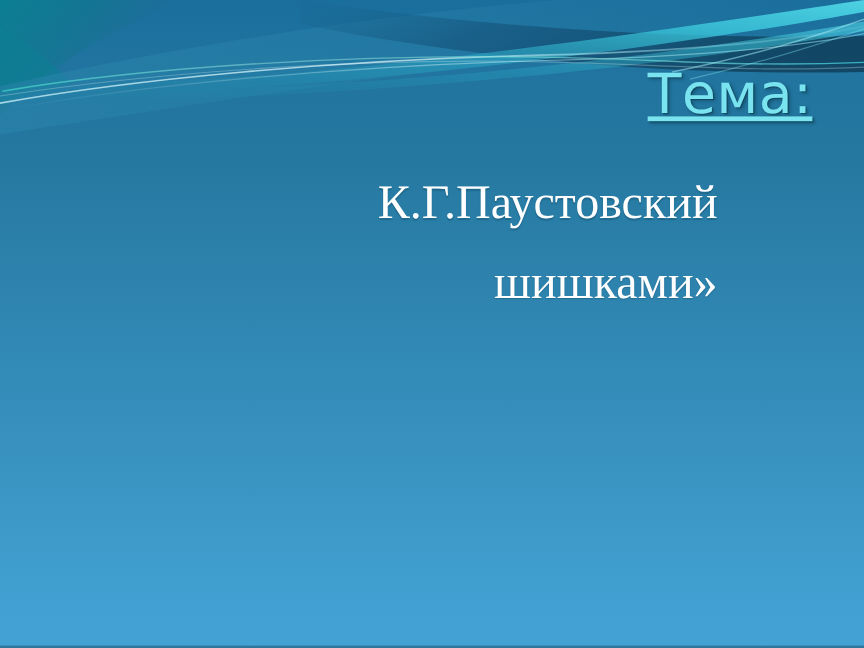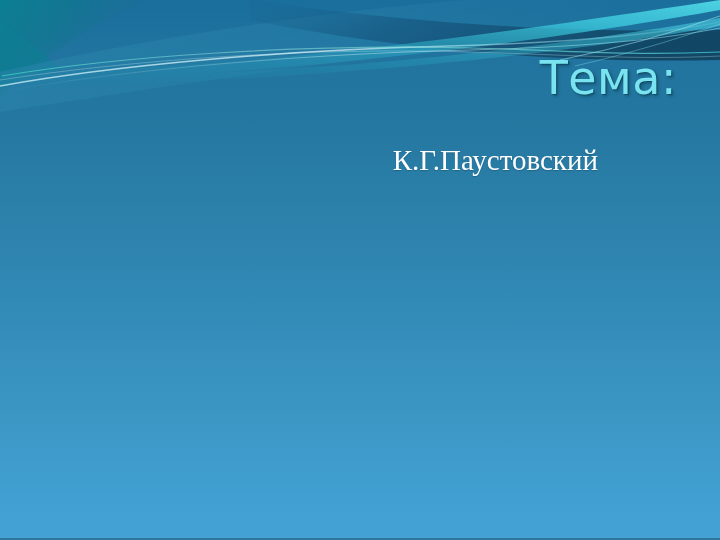--- a/index.html
+++ b/index.html
@@ -58,30 +58,31 @@
     font-family: "DejaVu Sans", sans-serif;
     font-size: 46px;
     font-weight: 400;
     letter-spacing: 0.5px;
     color: #79e4ef;
     text-shadow:
         1px 1px 0 rgba(10,60,80,.55),
         2px 2px 3px rgba(8,48,66,.45);
     line-height: 1.05;
     white-space: nowrap;
+    text-decoration: underline;
   }
 
   .body-block {
     position: absolute;
     left: 90px;
     top: 136px;
     width: 508px;
     text-align: right;
     font-family: "Liberation Serif", "DejaVu Serif", serif;
-    font-size: 29px;
+    font-size: 40px;
     color: #ffffff;
     line-height: 1.66;
     text-shadow: 0 1px 1px rgba(10,50,75,.30);
   }
   .body-line {
     display: block;
   }
 </style>
 </head>
 <body>
@@ -154,15 +155,16 @@
     <path d="M2,76 C120,56 300,44 470,48 C560,50 620,56 720,52" fill="none" stroke="url(#hairline2)" stroke-width="1.2" opacity=".8"></path>
     <path d="M0,80 C130,60 310,47 470,52 C570,55 640,60 720,56" fill="none" stroke="#cfeef6" stroke-opacity=".3" stroke-width="1"></path>
     <path d="M560,60 C620,48 670,34 720,16" fill="none" stroke="#9fe9f4" stroke-opacity=".55" stroke-width="1.1"></path>
     <path d="M575,66 C635,52 680,38 720,24" fill="none" stroke="#7fe0ee" stroke-opacity=".4" stroke-width="1"></path>
   </svg>
 
   <div class="title">Тема:</div>
 
   <div class="body-block">
     <span class="body-line">К.Г.Паустовский</span>
+    <span class="body-line">шишками»</span>
   </div>
 
 </div>
 
 </body></html>

